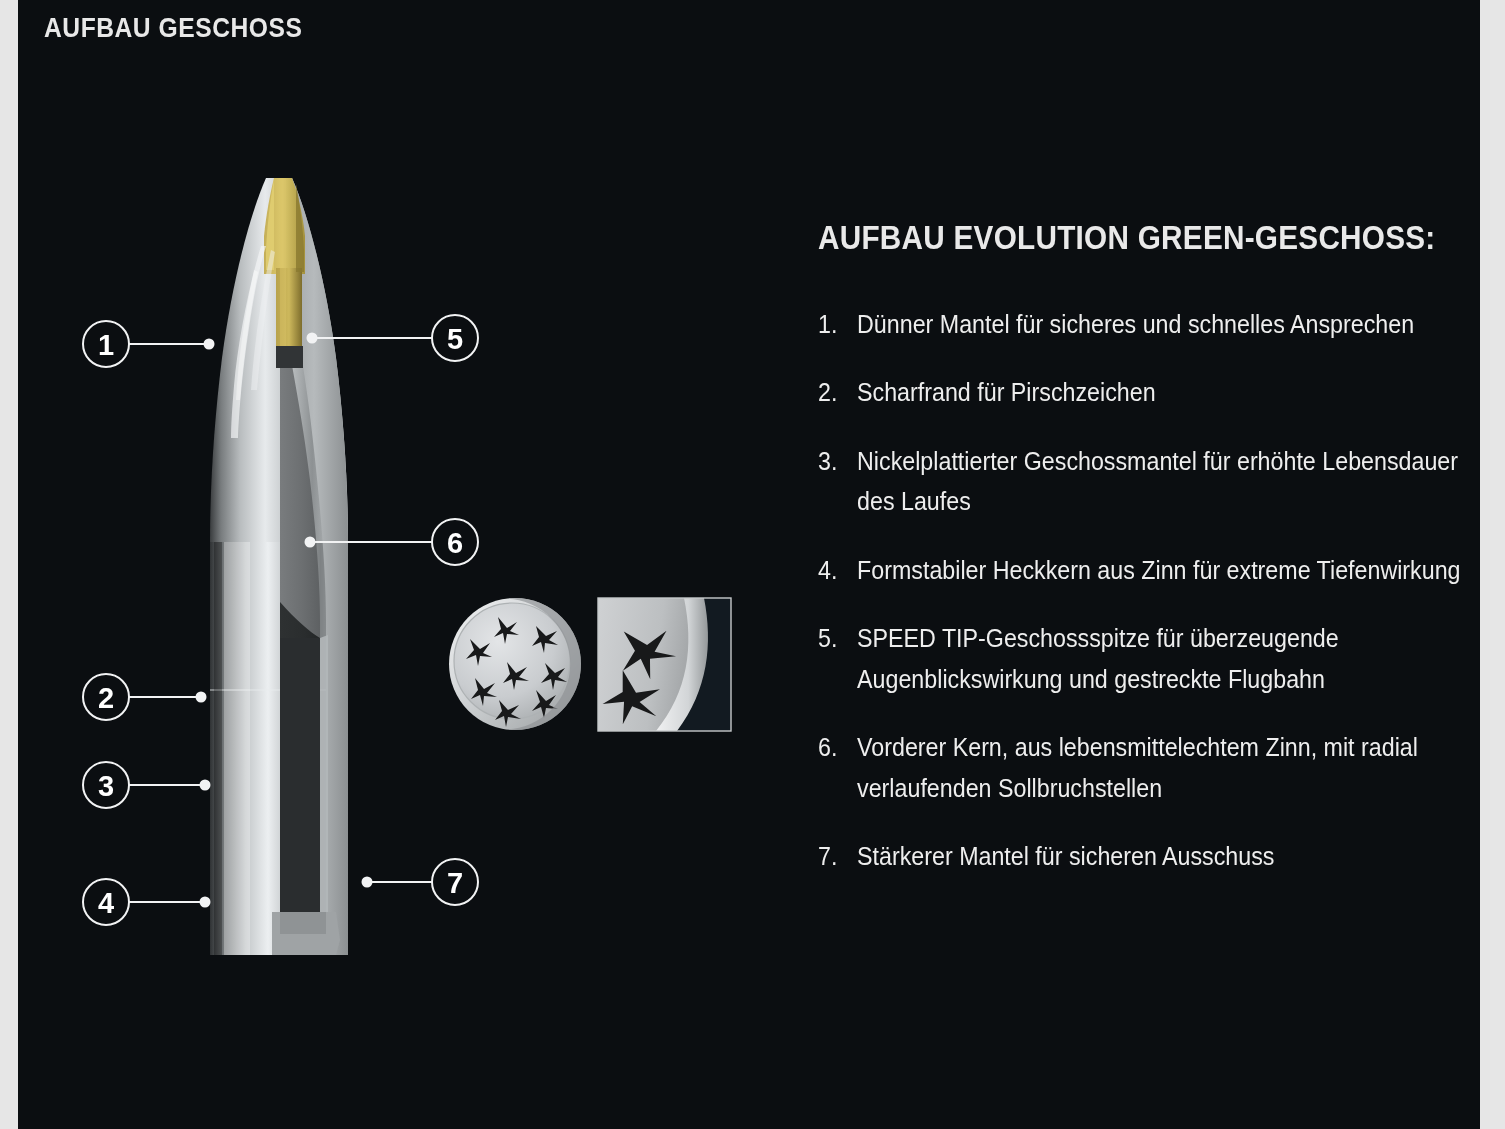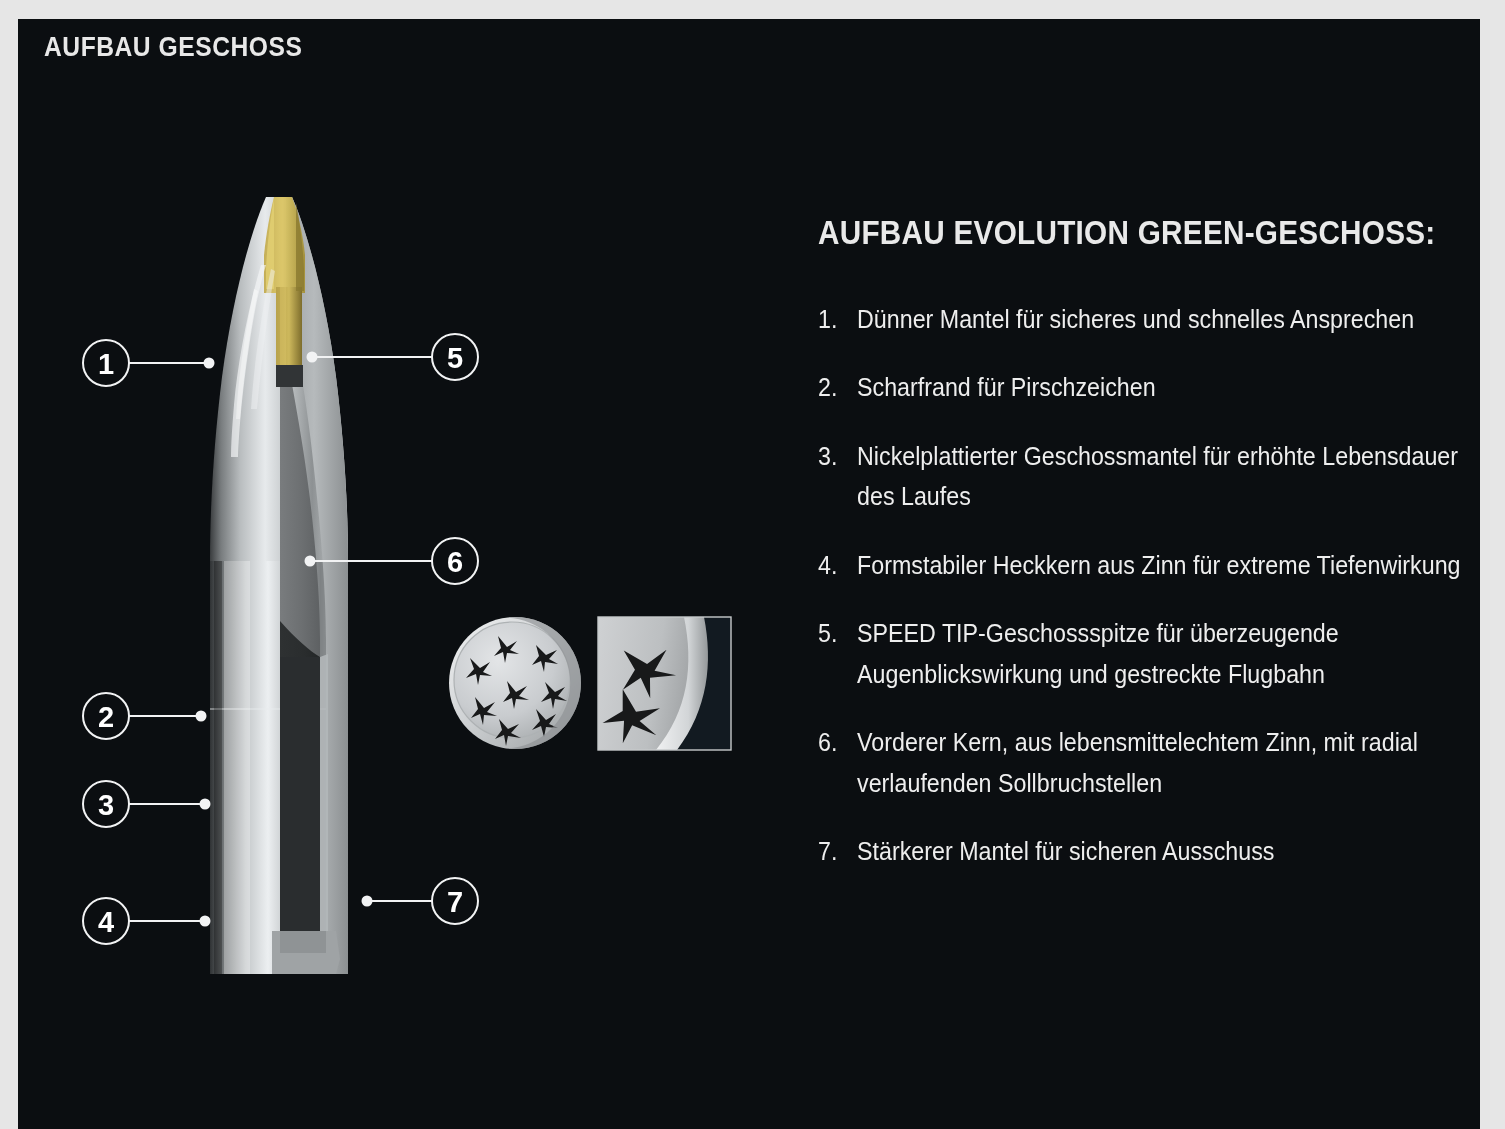--- a/index.html
+++ b/index.html
@@ -15,21 +15,20 @@
   body {
     font-family: "Liberation Sans", sans-serif;
     position: relative;
   }
 
   
   .page {
     position: absolute;
     inset: 0;
     background: #e6e6e6;
-    margin-top: 19px;
   }
 
   .stage {
     position: absolute;
     left: 18px;
     top: 0;
     width: 1462px;
     height: 1129px;
     background: #0b0e11;
     overflow: hidden;
@@ -58,21 +57,21 @@
     width: 760px;
     height: 900px;
   }
 
   .illustration svg { display: block; }
 
   
   .text-panel {
     position: absolute;
     left: 782px;
-    top: 192px;
+    top: 216px;
     width: 680px;
   }
 
   .panel-title {
     color: #e9e9e9;
     font-size: 33px;
     font-weight: bold;
     line-height: 1.32;
     letter-spacing: 0.3px;
     transform: scaleX(0.9);

